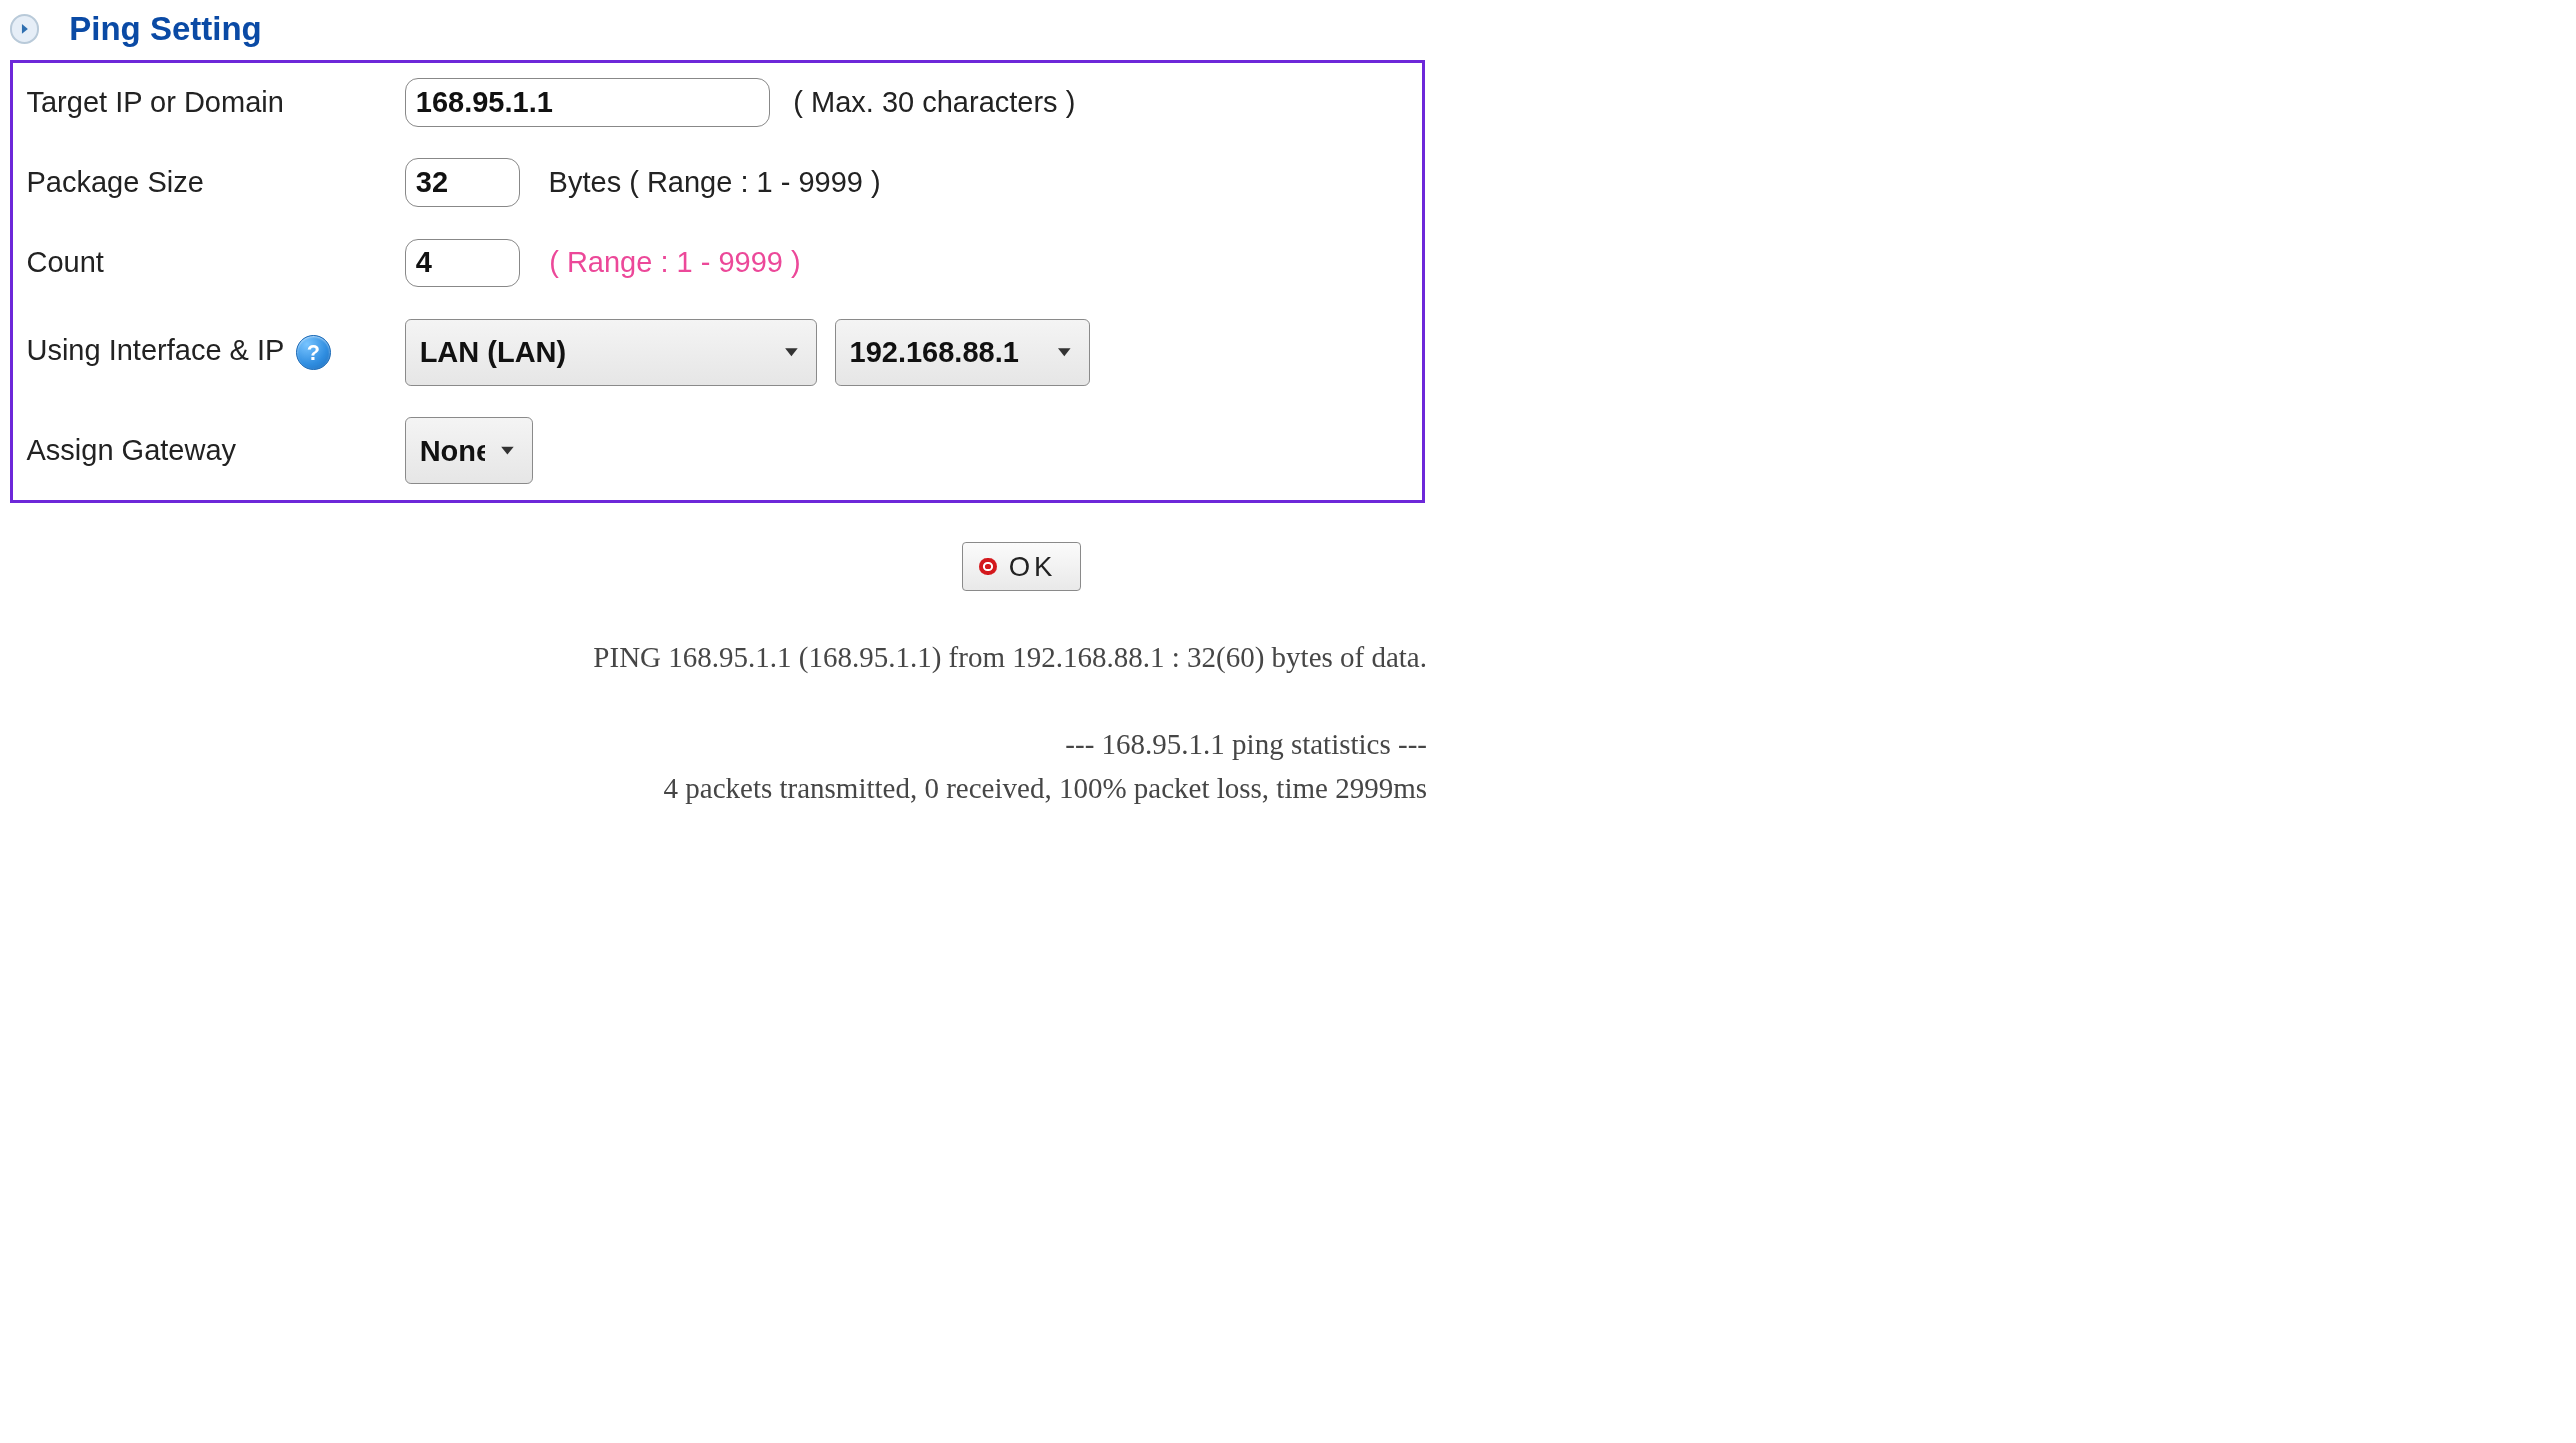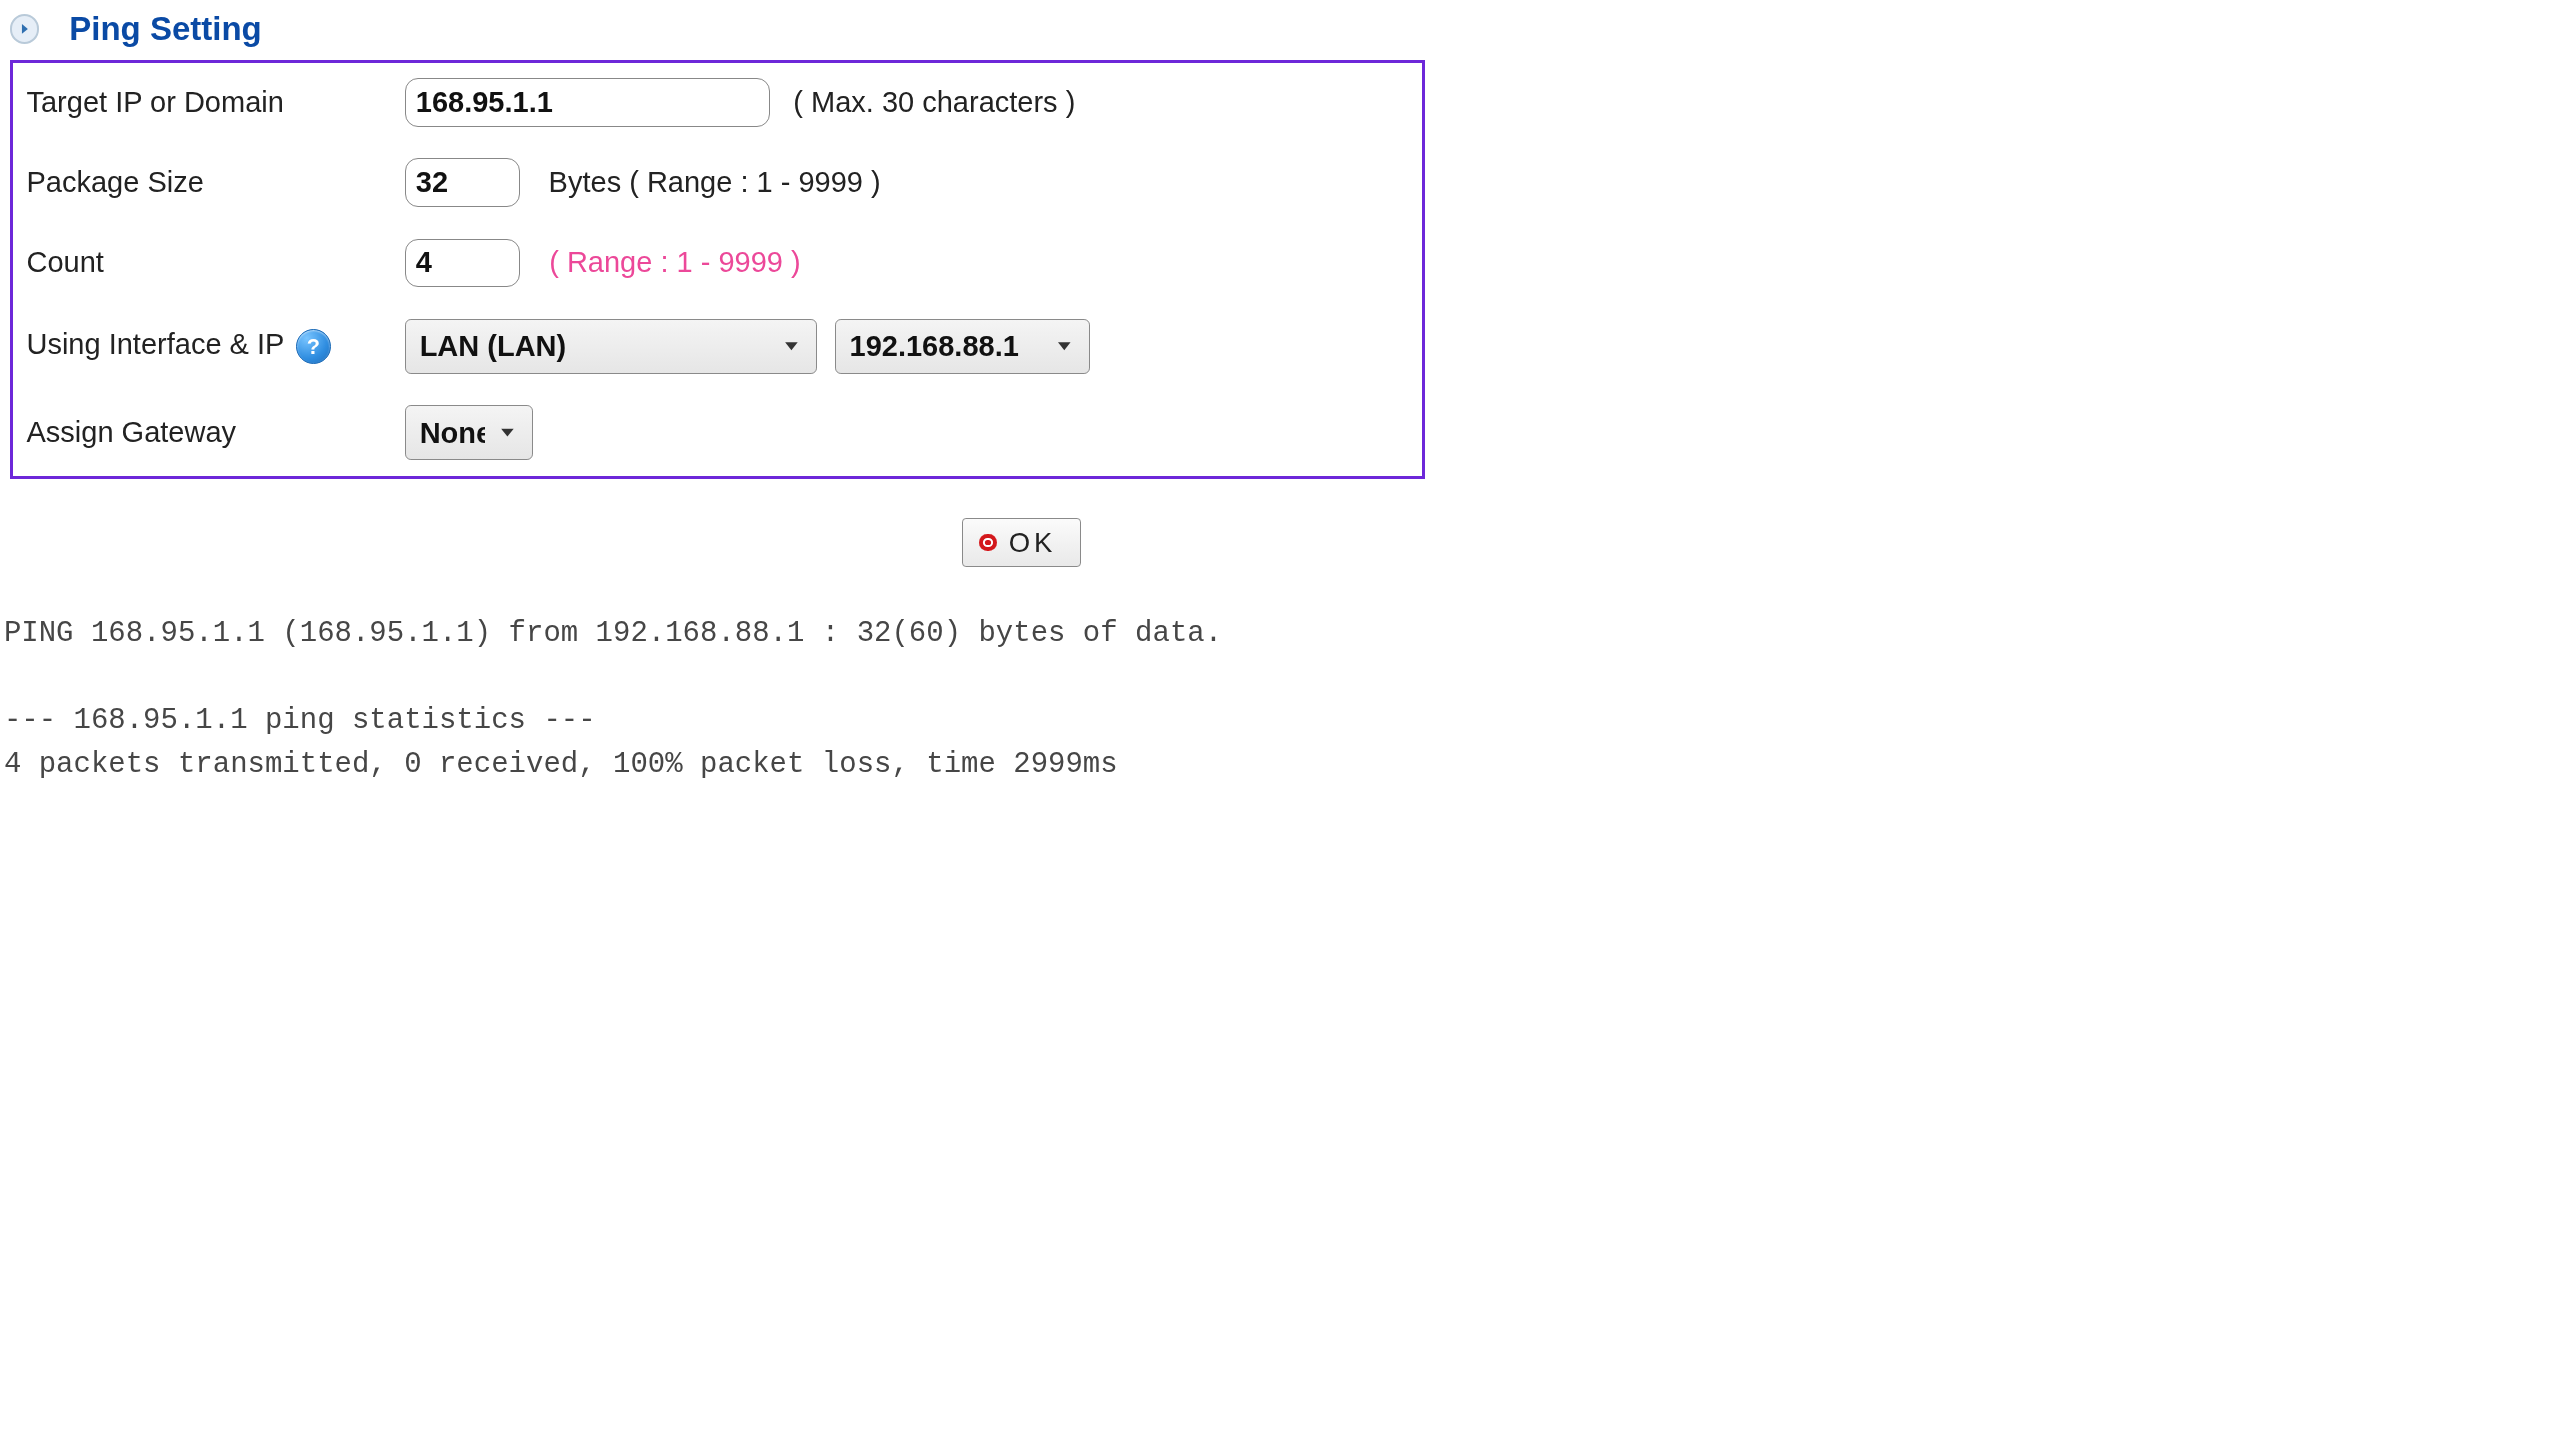--- a/index.html
+++ b/index.html
@@ -80,21 +80,21 @@
     border-radius: 5.9px;
     background: linear-gradient(#f4f4f4, #e6e6e6);
     font-weight: 600;
     color: #111;
     appearance: none;
     -webkit-appearance: none;
     -moz-appearance: none;
     background-image:
       linear-gradient(#f4f4f4, #e6e6e6);
     position: relative;
-    height: 55px;
+    height: 67px;
     box-sizing: border-box;
     cursor: pointer;
   }
   .sel-wrap {
     position: relative;
     display: inline-block;
   }
   .sel-wrap::after {
     content: "";
     position: absolute;
@@ -151,26 +151,27 @@
   .ok-btn .dot {
     width: 17.7px;
     height: 17.7px;
     border-radius: 50%;
     background: #d3181c;
     box-shadow: inset 0 0 0 3.9px #d3181c, inset 0 0 0 5.9px #fff;
     flex: none;
   }
 
   pre.output {
-    font-family: Liberation Mono, monospace;
+    font-family: Liberation Serif, serif;
     font-size: 29px;
     line-height: 1.5;
     color: #464646;
     margin: 45px 0 0 0;
     white-space: pre;
+    text-align: right;
   }
   .hint { color: #222; margin-left: 15.7px; }
   .hint2 { color: #ec4899; margin-left: 21.6px; }
 </style>
 </head>
 <body>
 
 <div class="wrap">
 
   <div class="panel-title">

